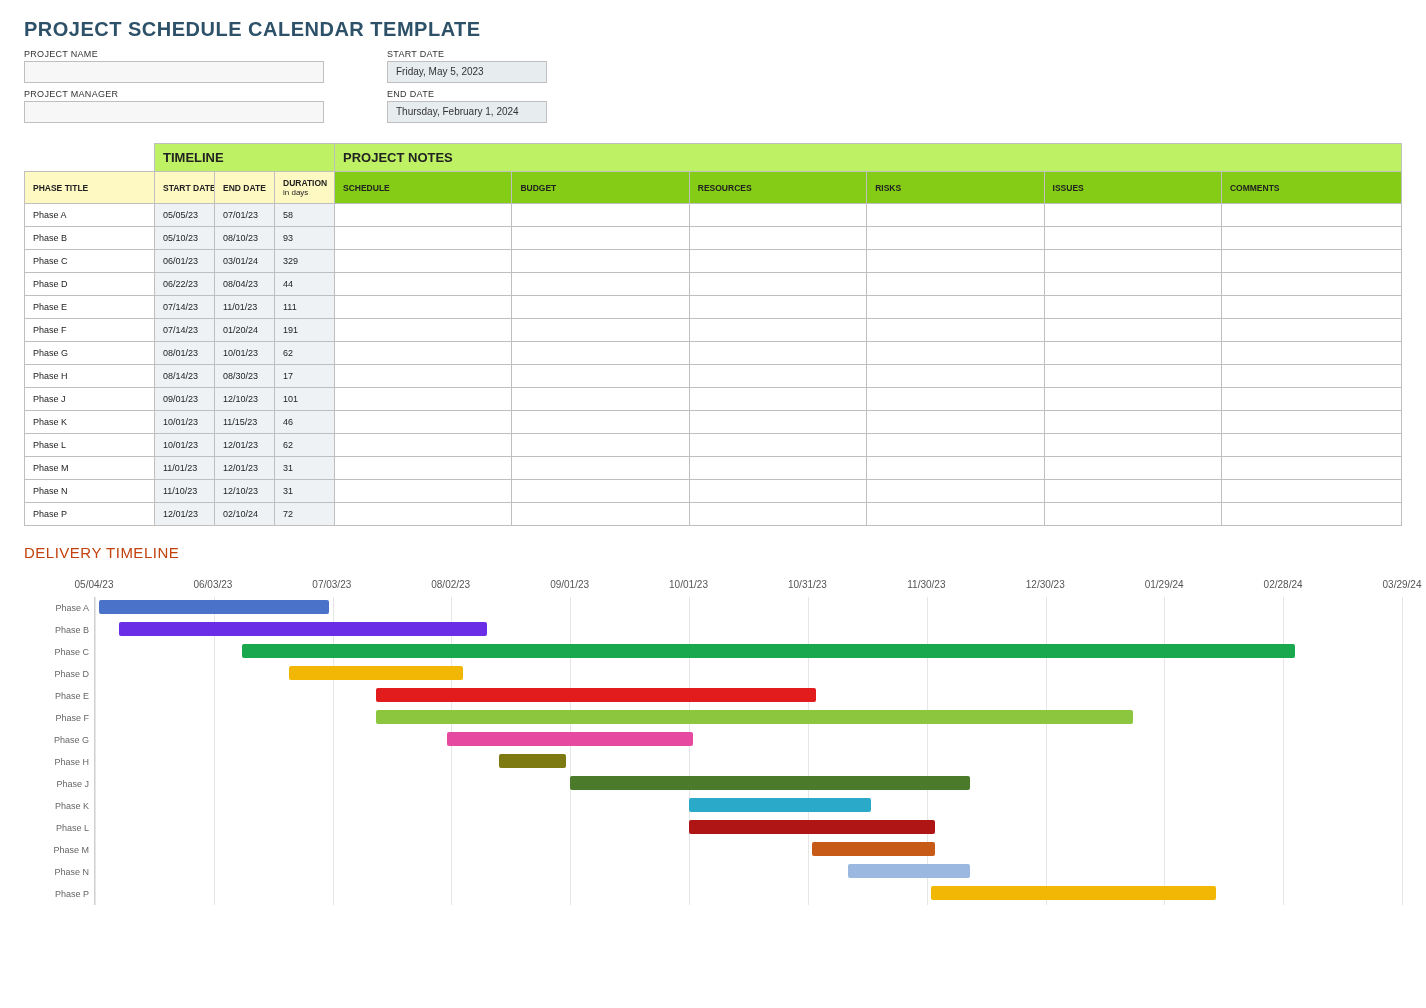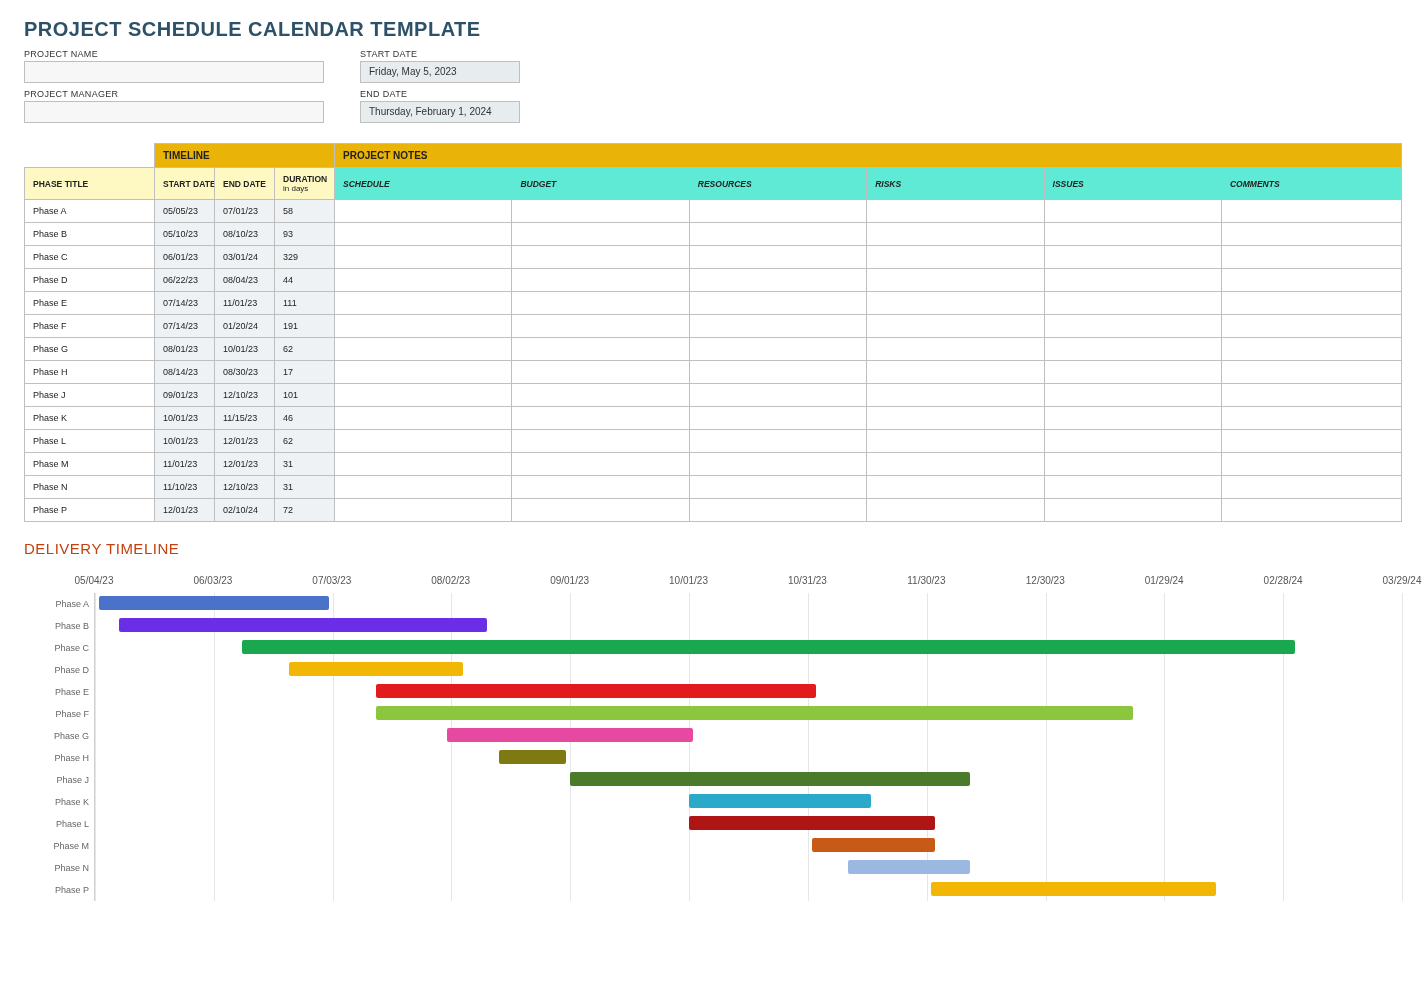--- a/index.html
+++ b/index.html
@@ -12,21 +12,21 @@
   }
   h1 {
     font-size: 20px;
     letter-spacing: 0.5px;
     color: #2d5168;
     font-weight: 700;
     margin: 0 0 8px 0;
   }
   .meta-row {
     display: flex;
-    gap: 36px;
+    gap: 63px;
     margin-bottom: 6px;
   }
   .meta-block {
     display: flex;
     flex-direction: column;
   }
   .meta-label {
     font-size: 9px;
     letter-spacing: 0.3px;
     color: #333;
@@ -61,32 +61,31 @@
     text-align: left;
     vertical-align: middle;
     overflow: hidden;
     white-space: nowrap;
   }
   table.main .blank-top {
     border: none;
     background: transparent;
   }
   table.main .group-head {
-    background: #eab308;
+    background: #bef264;
     font-weight: 700;
-    font-size: 10px;
+    font-size: 13px;
   }
   table.main .col-head {
     background: #fef9c3;
     font-weight: 700;
     font-size: 8.5px;
   }
   table.main .col-head.light {
-    background: #5eead4;
-    font-style: italic;
+    background: #84cc16;
   }
   table.main .sub {
     font-weight: 400;
     font-size: 8px;
     display: block;
   }
   table.main td.date, table.main td.dur {
     background: #eef2f4;
   }
   table.main td.phase {

